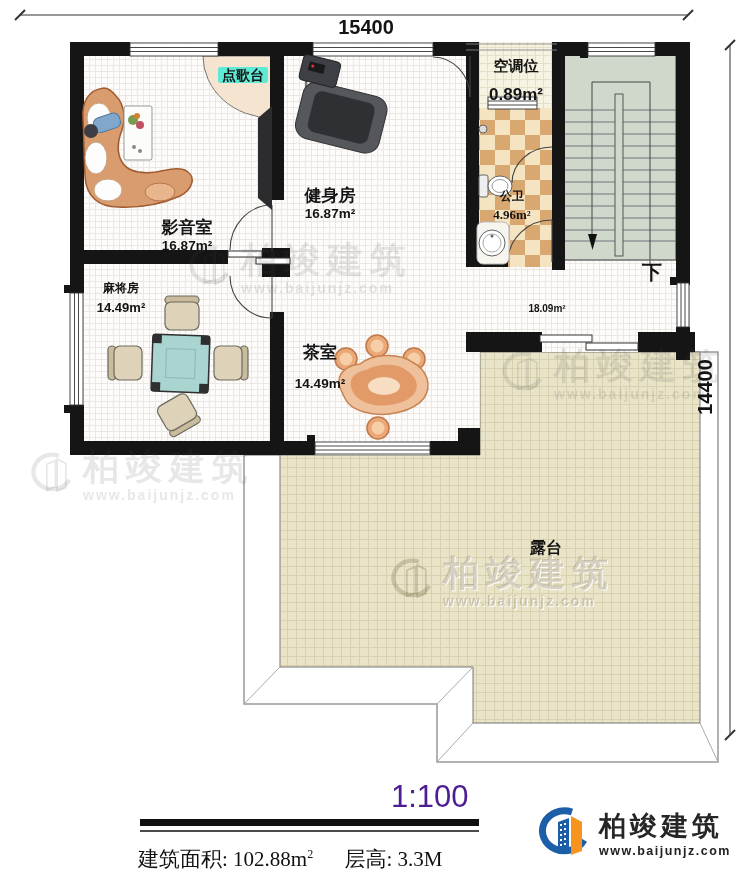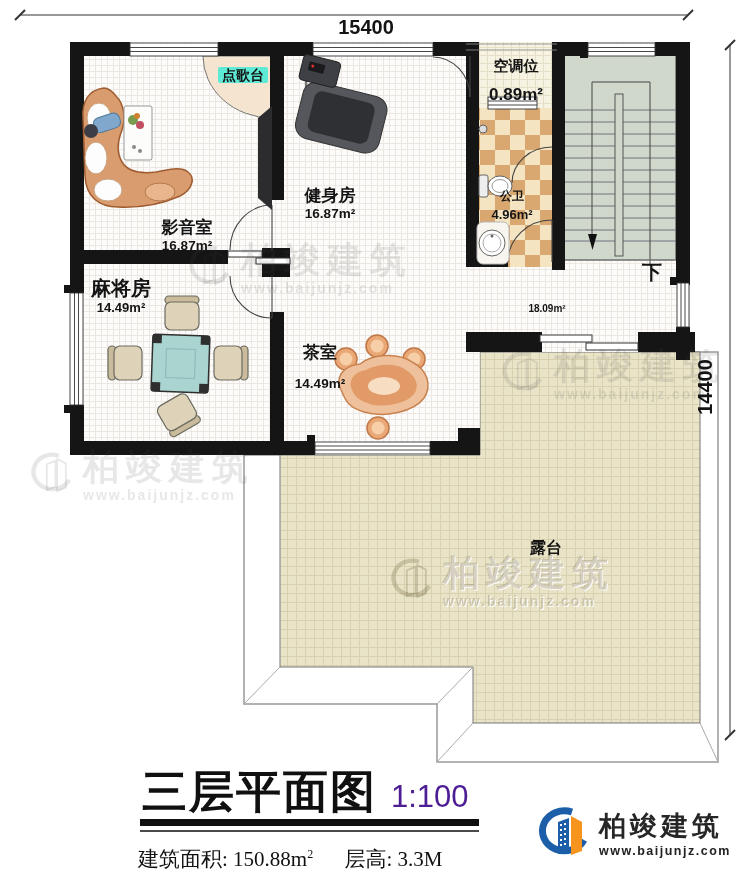--- a/index.html
+++ b/index.html
@@ -300,41 +300,40 @@
   <div class="lbl" style="left:187px;top:227px;font-size:17px;">影音室</div>
   <div class="lbl" style="left:187px;top:246px;font-size:13.5px;">16.87m²</div>
 
   <div class="lbl" style="left:330px;top:195px;font-size:17px;">健身房</div>
   <div class="lbl" style="left:330px;top:214px;font-size:13.5px;">16.87m²</div>
 
   <div class="lbl" style="left:516px;top:66px;font-size:15px;font-family:Liberation Serif, serif;">空调位</div>
   <div class="lbl" style="left:516px;top:86px;font-size:17px;margin-top:8px;">0.89m²</div>
 
   <div class="lbl" style="left:512px;top:196px;font-size:12px;">公卫</div>
-  <div class="lbl" style="left:512px;top:214px;font-size:13px;">4.96m²</div>
-
-  <div class="lbl" style="left:121px;top:288px;font-size:20px;">麻将房</div>
+  <div class="lbl" style="left:512px;top:214px;font-size:13px;font-family:Liberation Serif, serif;">4.96m²</div>
+
+  <div class="lbl" style="left:121px;top:288px;font-size:12px;">麻将房</div>
   <div class="lbl" style="left:121px;top:307px;font-size:13px;">14.49m²</div>
 
   <div class="lbl" style="left:320px;top:352px;font-size:17px;">茶室</div>
   <div class="lbl" style="left:320px;top:384px;font-size:13.5px;">14.49m²</div>
 
   <div class="lbl" style="left:547px;top:309px;font-size:10px;">18.09m²</div>
 
   <div class="lbl" style="left:652px;top:272px;font-size:20px;">下</div>
 
   <div class="lbl" style="left:546px;top:548px;font-size:16px;">露台</div>
 
-  <div id="title-text">三层平面图</div>
   <div id="title-scale">1:100</div>
   <div class="rule-thick"></div>
   <div class="rule-thin"></div>
   <div id="footer-info">
     <span>建筑面积:</span>
-    <span>150.88m</span><sup>2</sup><span class="gap"></span>
+    <span>102.88m</span><sup>2</sup><span class="gap"></span>
     <span>层高:</span>
     <span>3.3M</span>
   </div>
 
   <div id="brand-logo">
     <svg width="52" height="58" viewBox="0 0 52 58">
       <path d="M34 6 A22 20 0 1 0 46 34" fill="none" stroke="#1c5fa8" stroke-width="7"></path>
       <path d="M20 16 L31 12 V44 L20 48 Z" fill="#1c5fa8"></path>
       <g fill="#fff">
         <rect x="22" y="18" width="2" height="2"></rect>

